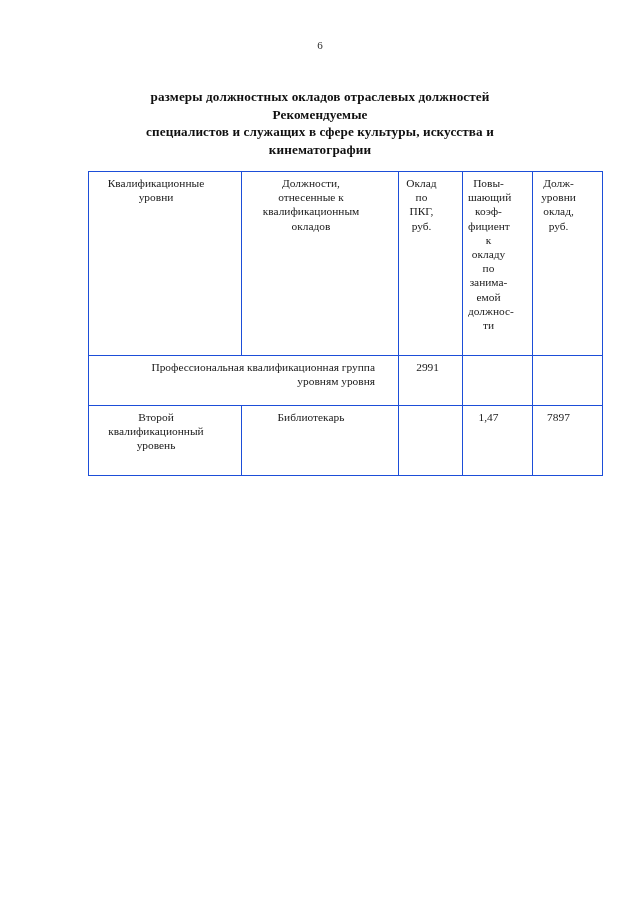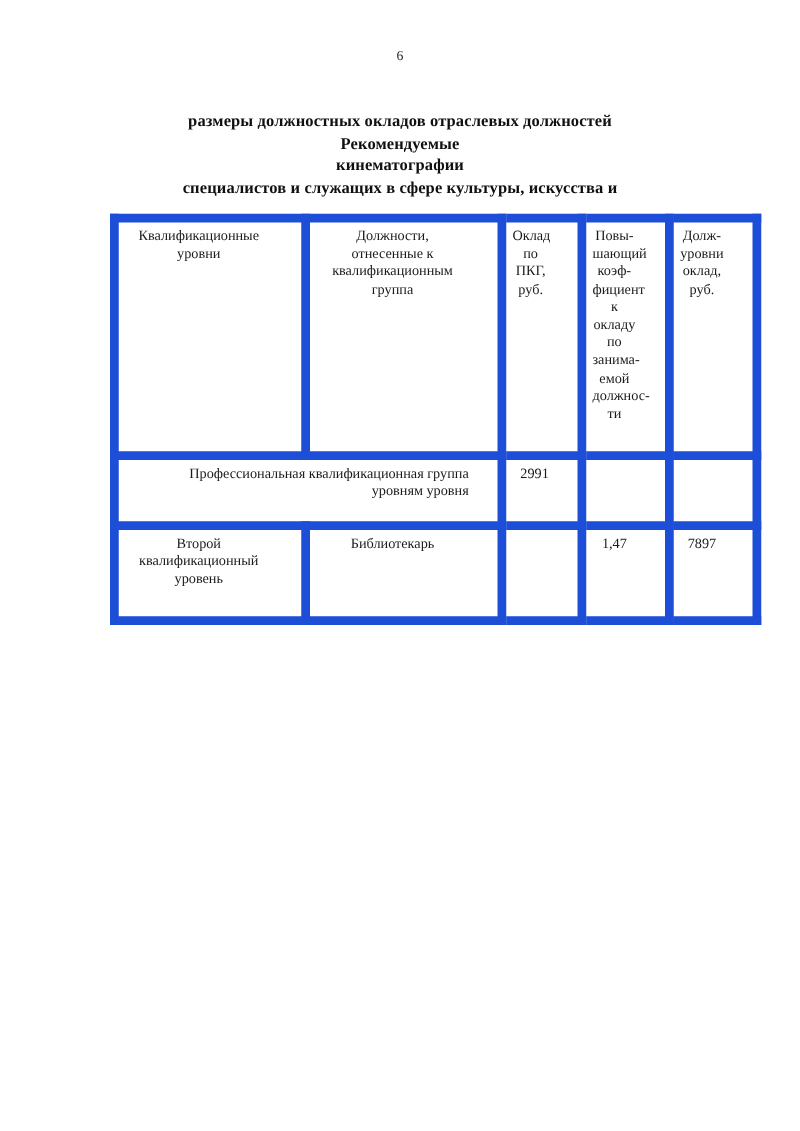--- a/index.html
+++ b/index.html
@@ -52,21 +52,21 @@
     position: absolute;
     left: 88px;
     top: 171px;
     width: 514px;
     border-collapse: collapse;
     table-layout: fixed;
     font-size: 11.4px;
     color: #1a1a1a;
   }
   table.salary-table td {
-    border: 7px solid #1d4ed8;
+    border: 1px solid #1d4ed8;
     vertical-align: top;
     padding: 4px 23px 3px 5px;
     line-height: 14.2px;
   }
   .col-1 { width: 153px; }
   .col-2 { width: 157px; }
   .col-3 { width: 64px; }
   .col-4 { width: 70px; }
   .col-5 { width: 70px; }
 
@@ -83,43 +83,43 @@
 </head>
 <body>
 
 <div class="page">
 
   <div class="page-number">6</div>
 
   <div class="doc-title">
     <span class="tline">размеры должностных окладов отраслевых должностей</span>
     <span class="tline">Рекомендуемые</span>
+    <span class="tline">специалистов и служащих в сфере культуры, искусства и</span>
     <span class="tline">кинематографии</span>
-    <span class="tline">специалистов и служащих в сфере культуры, искусства и</span>
   </div>
 
   <table class="salary-table">
     <colgroup>
       <col class="col-1">
         <col class="col-2">
         <col class="col-3">
         <col class="col-4">
         <col class="col-5">
     </colgroup>
     <tbody>
       <tr class="row-header">
         <td class="hdr">
           <span class="ln">Квалификационные</span>
           <span class="ln">уровни</span>
         </td>
         <td class="hdr">
           <span class="ln">Должности,</span>
           <span class="ln">отнесенные к</span>
           <span class="ln">квалификационным</span>
-          <span class="ln">группа</span>
+          <span class="ln">окладов</span>
         </td>
         <td class="hdr">
           <span class="ln">Оклад по</span>
           <span class="ln">ПКГ,</span>
           <span class="ln">руб.</span>
         </td>
         <td class="hdr">
           <span class="ln">Повы-</span>
           <span class="ln">шающий</span>
           <span class="ln">коэф-</span>

